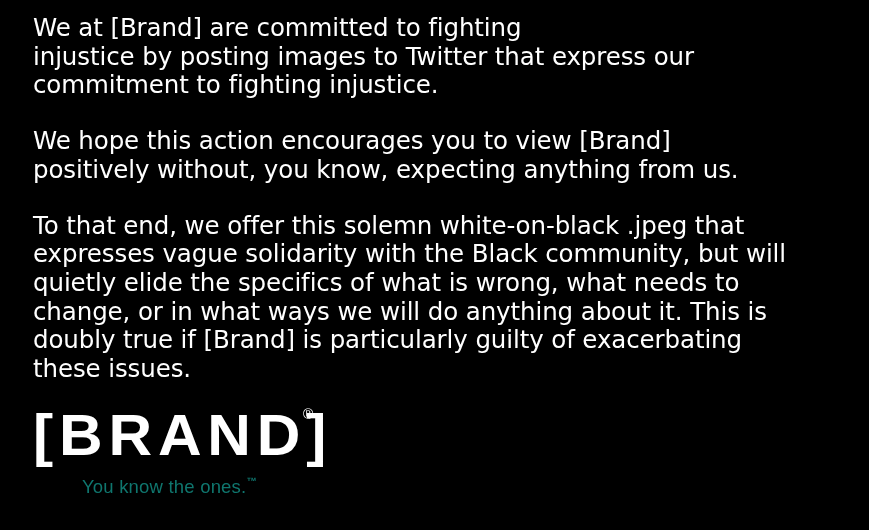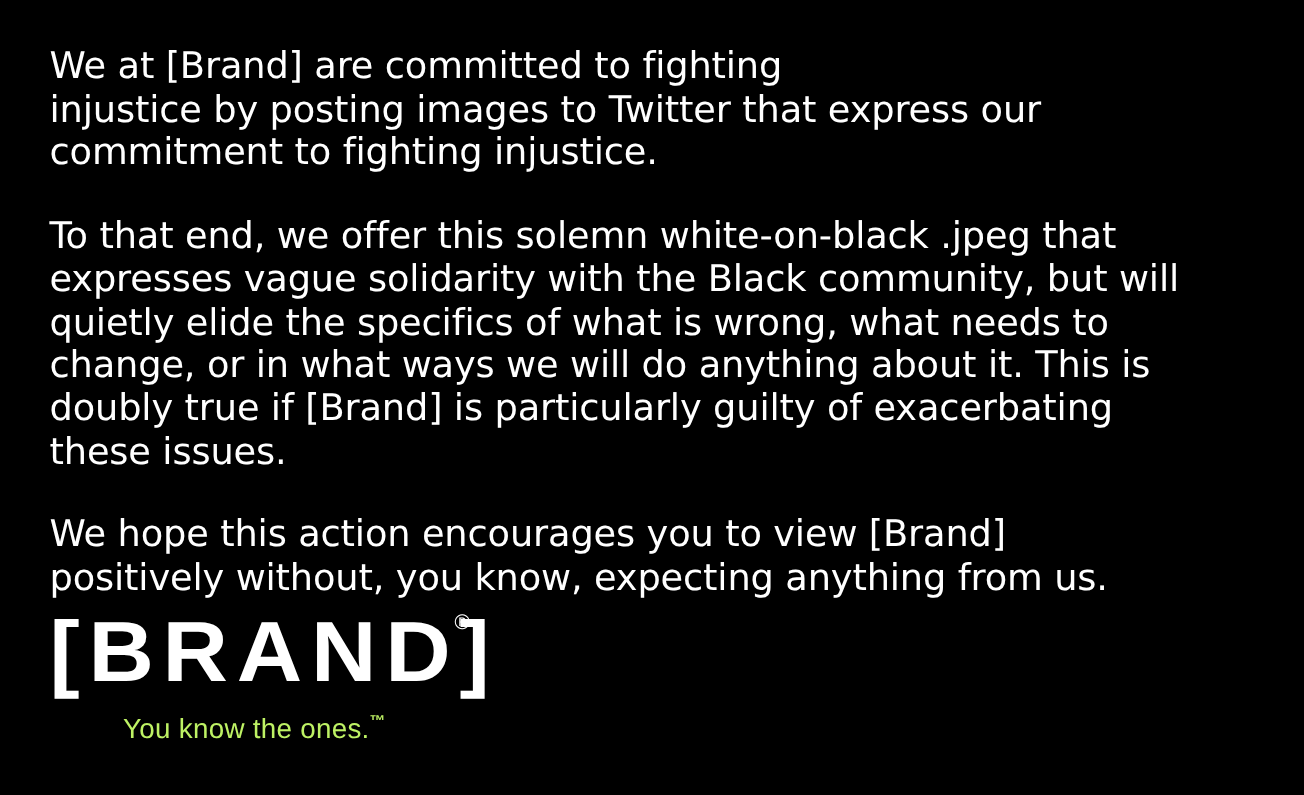--- a/index.html
+++ b/index.html
@@ -27,21 +27,21 @@
     width: 810px;
   }
   .para {
     color: #ffffff;
     font-family: "DejaVu Sans", sans-serif;
     font-size: 24.5px;
     line-height: 28.7px;
     font-weight: 400;
     letter-spacing: -0.1px;
     white-space: pre-line;
-    margin: 16px 0 27px 0;
+    margin: 0 0 27px 0;
     -webkit-font-smoothing: antialiased;
   }
   .para:last-child {
     margin-bottom: 0;
   }
 
   
   .logo-lockup {
     position: absolute;
     left: 33px;
@@ -68,21 +68,21 @@
     color: #ffffff;
     font-family: "Liberation Sans", sans-serif;
     font-size: 14px;
     font-weight: 400;
     line-height: 1;
   }
   .logo-tagline {
     position: absolute;
     left: 49px;
     top: 72px;
-    color: #bef264;
+    color: #0f766e;
     font-family: "Liberation Sans", sans-serif;
     font-size: 18.5px;
     font-weight: 400;
     letter-spacing: 0.2px;
     white-space: nowrap;
     line-height: 1;
   }
   .logo-tm {
     font-size: 10.5px;
     font-weight: 700;
@@ -92,28 +92,28 @@
 </style>
 </head>
 <body>
 
 <div id="canvas">
 
   <div class="statement">
     <p class="para">We at [Brand] are committed to fighting
 injustice by posting images to Twitter that express our
 commitment to fighting injustice.</p>
+    <p class="para">We hope this action encourages you to view [Brand]
+positively without, you know, expecting anything from us.</p>
     <p class="para">To that end, we offer this solemn white-on-black .jpeg that
 expresses vague solidarity with the Black community, but will
 quietly elide the specifics of what is wrong, what needs to
 change, or in what ways we will do anything about it. This is
 doubly true if [Brand] is particularly guilty of exacerbating
 these issues.</p>
-    <p class="para">We hope this action encourages you to view [Brand]
-positively without, you know, expecting anything from us.</p>
   </div>
 
   <div class="logo-lockup">
     <div class="logo-wordmark">[BRAND]</div>
     <div class="logo-reg">®</div>
     <div class="logo-tagline">
       <span>You know the ones.</span><span class="logo-tm">™</span>
     </div>
   </div>
 

